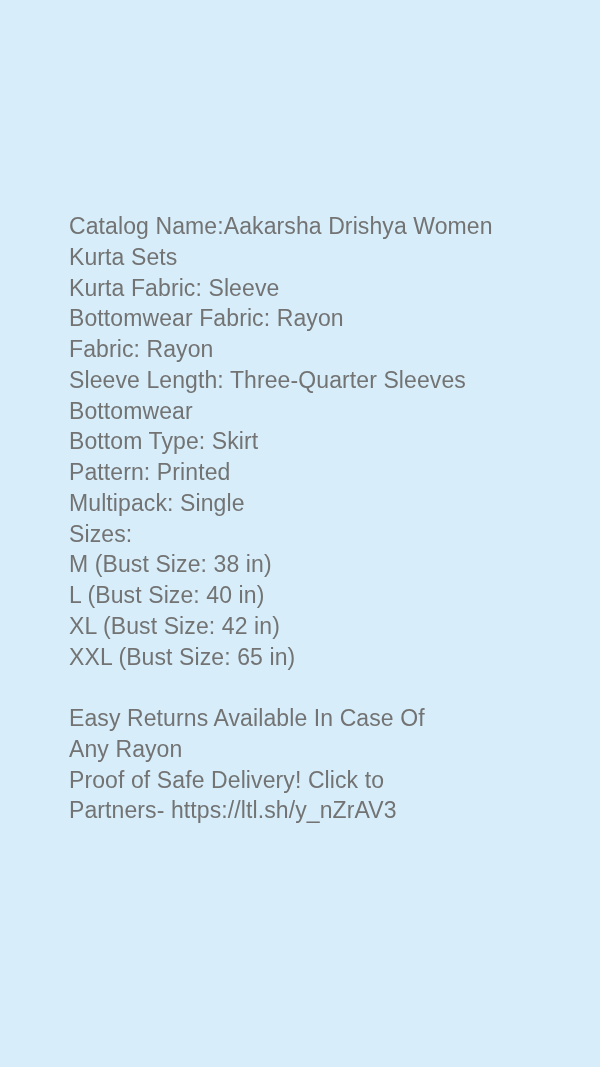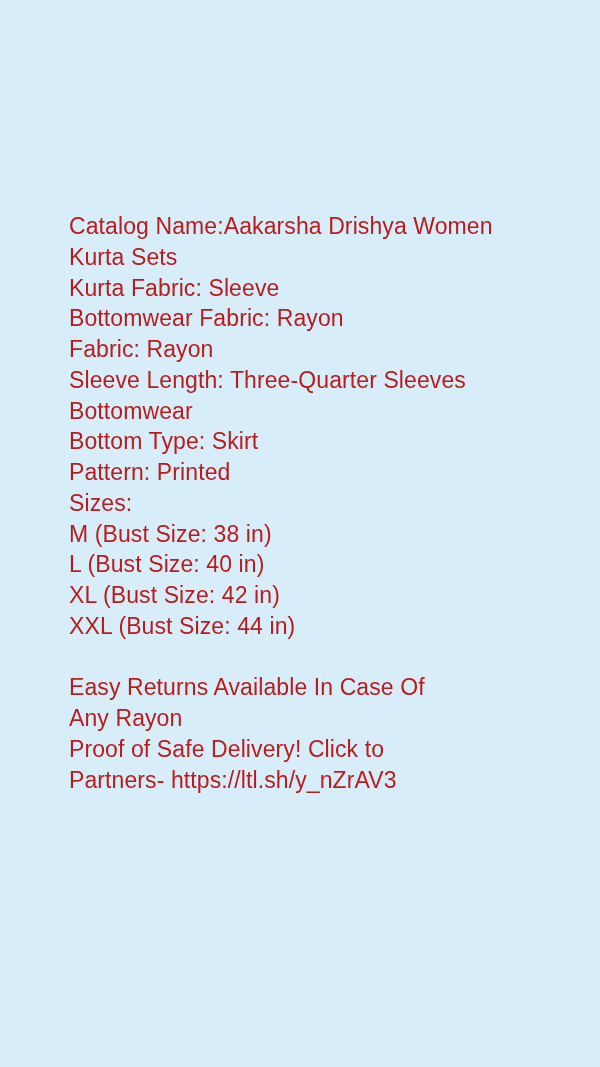--- a/index.html
+++ b/index.html
@@ -12,21 +12,21 @@
     background: #d7eefa;
     font-family: "Liberation Sans", sans-serif;
     overflow: hidden;
     position: relative;
   }
   .description-block {
     position: absolute;
     left: 69px;
     top: 211px;
     width: 500px;
-    color: #b91c1c;
+    color: #737373;
     font-size: 23px;
     line-height: 30.75px;
     font-weight: 400;
     letter-spacing: 0.1px;
   }
   .line {
     min-height: 30.75px;
     white-space: nowrap;
   }
 </style>
@@ -36,23 +36,24 @@
 <div class="description-block">
   <div class="line">Catalog Name:Aakarsha Drishya Women</div>
   <div class="line">Kurta Sets</div>
   <div class="line">Kurta Fabric: Sleeve</div>
   <div class="line">Bottomwear Fabric: Rayon</div>
   <div class="line">Fabric: Rayon</div>
   <div class="line">Sleeve Length: Three-Quarter Sleeves</div>
   <div class="line">Bottomwear</div>
   <div class="line">Bottom Type: Skirt</div>
   <div class="line">Pattern: Printed</div>
+  <div class="line">Multipack: Single</div>
   <div class="line">Sizes:</div>
   <div class="line">M (Bust Size: 38 in)</div>
   <div class="line">L (Bust Size: 40 in)</div>
   <div class="line">XL (Bust Size: 42 in)</div>
-  <div class="line">XXL (Bust Size: 44 in)</div>
+  <div class="line">XXL (Bust Size: 65 in)</div>
   <div class="line"></div>
   <div class="line">Easy Returns Available In Case Of</div>
   <div class="line">Any Rayon</div>
   <div class="line">Proof of Safe Delivery! Click to</div>
   <div class="line">Partners- https://ltl.sh/y_nZrAV3</div>
 </div>
 
 </body></html>

